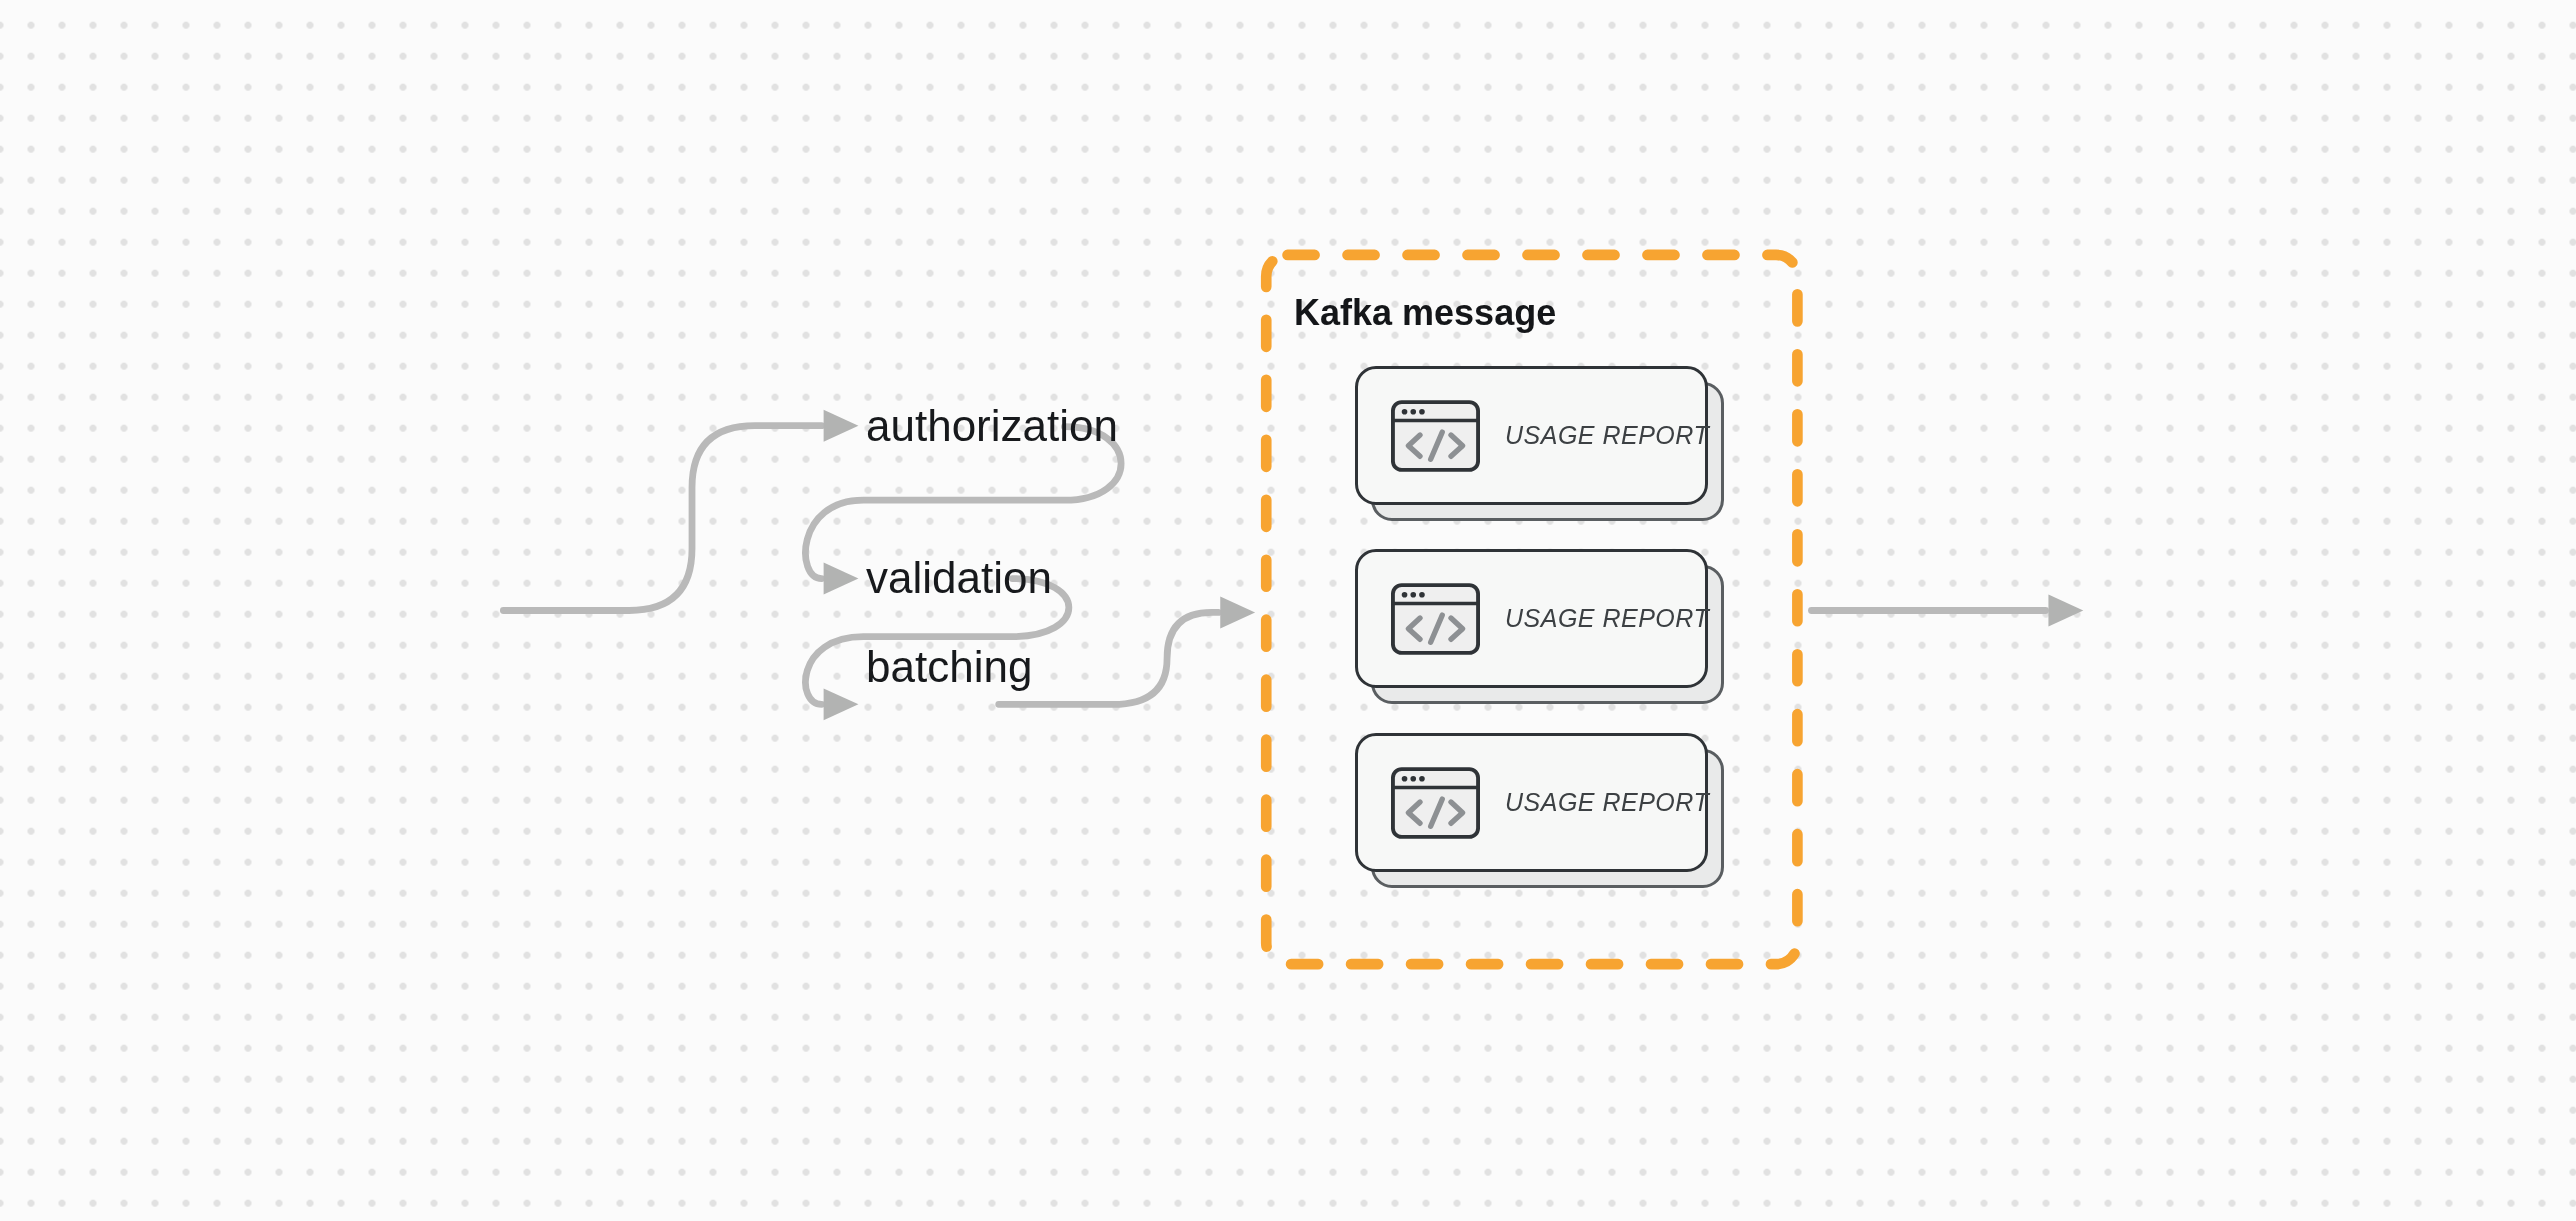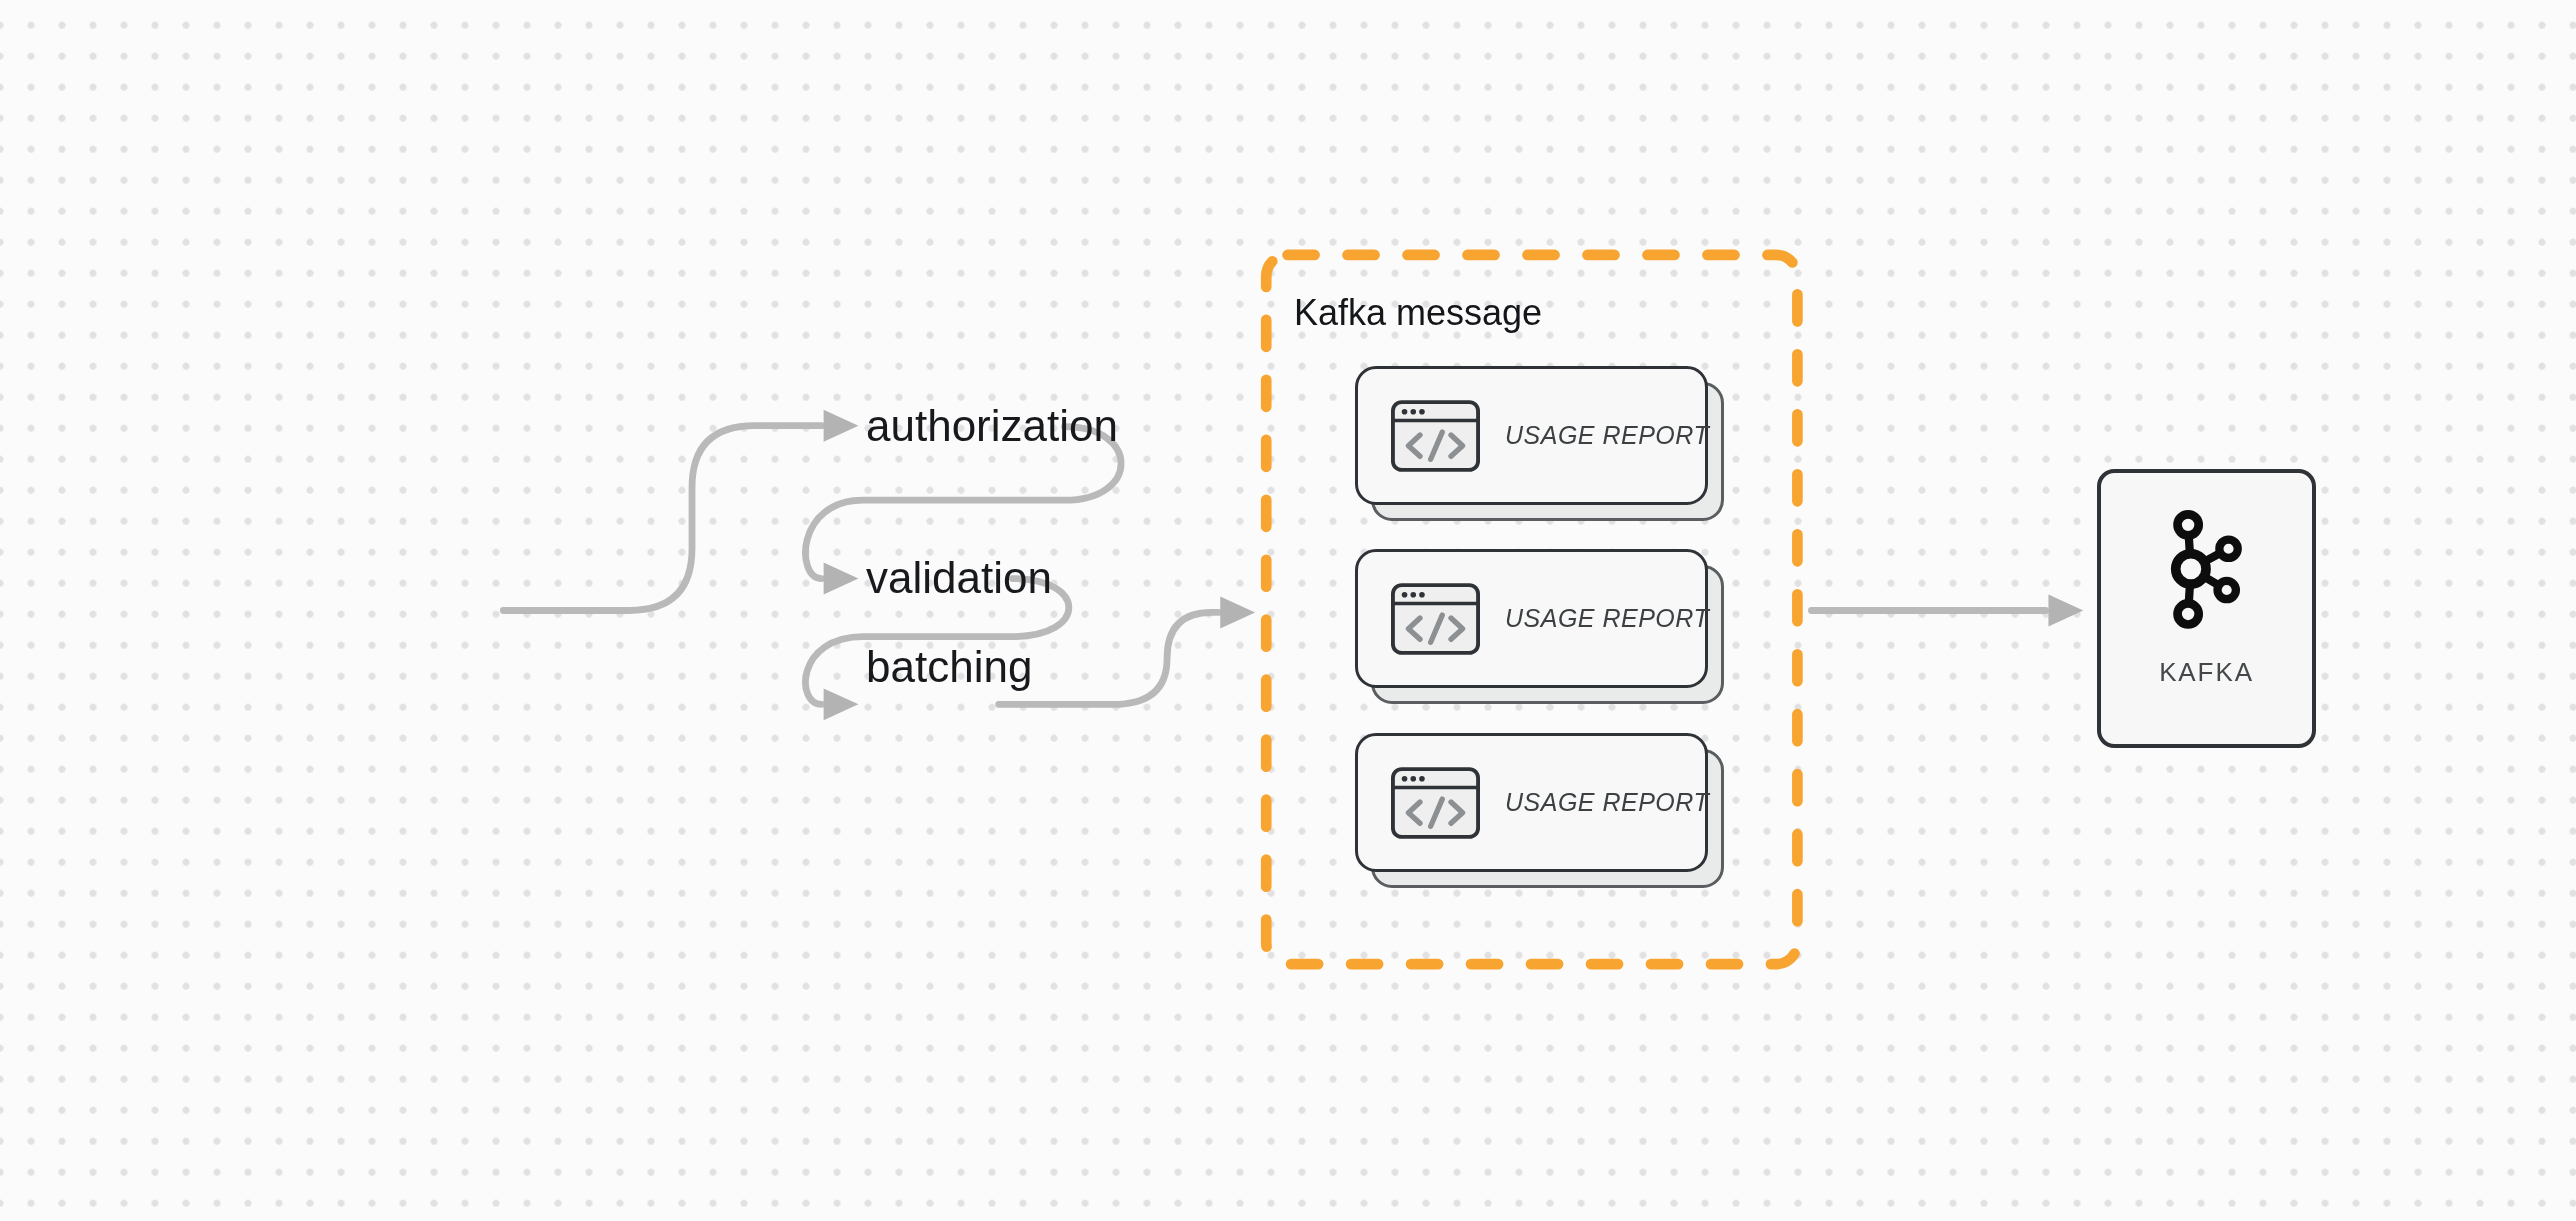--- a/index.html
+++ b/index.html
@@ -75,21 +75,21 @@
   }
   .flow-label.step-1 { left: 866px; top: 427px; }
   .flow-label.step-2 { left: 866px; top: 579px; }
   .flow-label.step-3 { left: 866px; top: 668px; }
   
   .group-title {
     position: absolute;
     left: 1294px; top: 314px;
     transform: translateY(-52%);
     font-size: 36px;
-    font-weight: 400;
+    font-weight: 700;
     color: #141619;
     white-space: nowrap;
   }
   .report-card {
     position: absolute;
     left: 1355px;
     width: 397px; height: 139px;
   }
   .report-card.card-1 { top: 366px; }
   .report-card.card-2 { top: 549px; }
@@ -208,33 +208,15 @@
         <g fill="none" stroke="#8d9093" stroke-width="5.5" stroke-linecap="round" stroke-linejoin="round">
           <polyline points="30,36 18,47 30,58"></polyline>
           <line x1="41" y1="61" x2="53" y2="33"></line>
           <polyline points="62,36 74,47 62,58"></polyline>
         </g>
       </svg>
       <span class="card-label">USAGE REPORT</span>
     </div>
   </div>
 
-  <div class="node node-kafka">
-    <svg width="79" height="128" viewBox="0 0 86 138" xmlns="http://www.w3.org/2000/svg">
-      <g stroke="#0d0d0d" stroke-width="9" fill="none" stroke-linecap="round">
-        <line x1="23" y1="23" x2="26" y2="70"></line>
-        <line x1="26" y1="70" x2="23" y2="119"></line>
-        <line x1="26" y1="70" x2="67" y2="48"></line>
-        <line x1="26" y1="70" x2="65" y2="93"></line>
-      </g>
-      <g stroke="#0d0d0d" fill="#f6f7f6">
-        <circle cx="23" cy="22" r="11.5" stroke-width="9.5"></circle>
-        <circle cx="26" cy="70" r="16.5" stroke-width="10.5"></circle>
-        <circle cx="23" cy="119" r="11.5" stroke-width="9.5"></circle>
-        <circle cx="67" cy="48" r="10" stroke-width="9"></circle>
-        <circle cx="65" cy="93" r="10" stroke-width="9"></circle>
-      </g>
-    </svg>
-    <span class="node-label">KAFKA</span>
-  </div>
 
 </div>
 
 
 </body></html>

